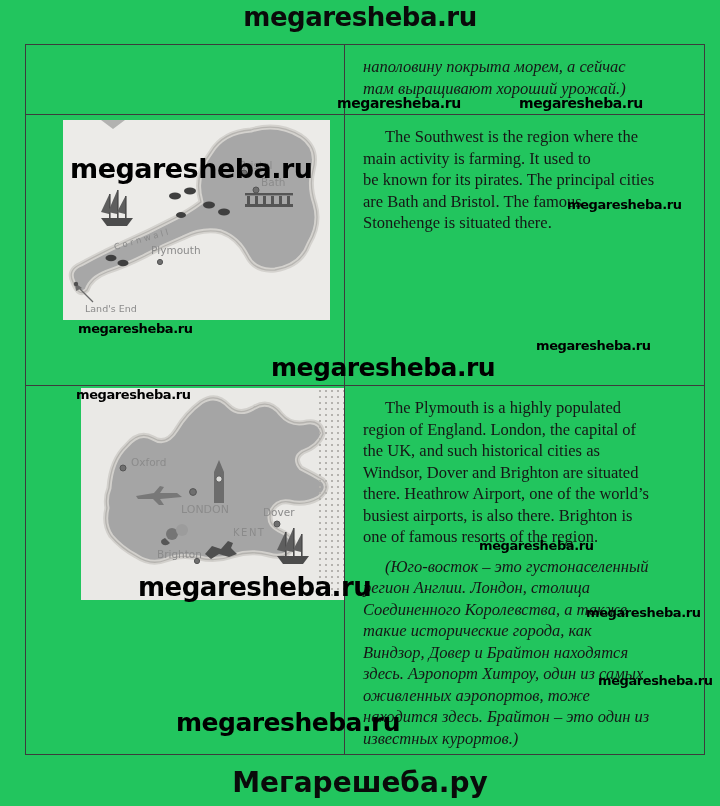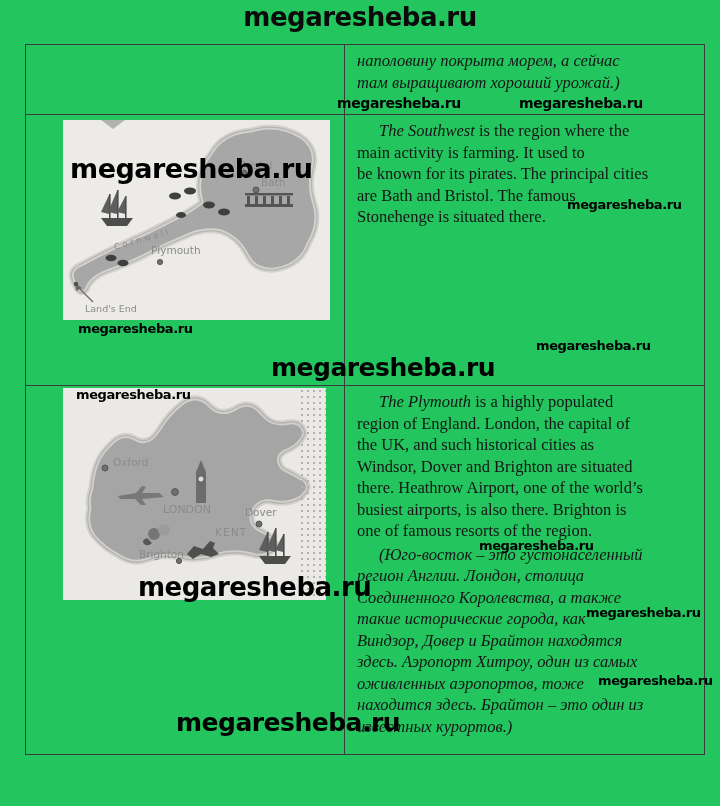--- a/index.html
+++ b/index.html
@@ -14,24 +14,24 @@
   .tbl{position:absolute;left:25px;top:44px;width:678px;height:709px;border:1px solid #3c3c3c;}
   .cell{position:absolute;box-sizing:border-box;}
   .b-r{border-right:1px solid #3c3c3c;}
   .b-b{border-bottom:1px solid #3c3c3c;}
   .c-l{left:0;width:319px;}
   .c-r{left:319px;width:359px;}
   .r1{top:0;height:70px;}
   .r2{top:70px;height:271px;}
   .r3{top:341px;height:368px;}
   .txt{padding:3px 6px 0 10px;}
-  .para{margin:2px;font-size:16.5px;line-height:21.5px;white-space:pre-line;text-indent:22px;}
+  .para{margin:8px;font-size:16.5px;line-height:21.5px;white-space:pre-line;text-indent:22px;}
   .para.noindent{text-indent:0;}
   .ru{font-style:italic;}
-  .lead{font-style:italic;}
+  .lead{}
   .wm{position:absolute;font-family:"DejaVu Sans","Liberation Sans",sans-serif;
       color:#000;white-space:nowrap;z-index:5;}
   .wm-sm{font-size:13px;font-weight:bold;letter-spacing:-0.4px;}
   .wm-md{font-size:14px;font-weight:600;letter-spacing:-0.4px;}
   .wm-lg{font-size:25px;font-weight:bold;letter-spacing:-0.5px;}
   .wm-xl{font-size:27px;font-weight:bold;letter-spacing:-0.5px;}
   .mapbox{position:absolute;}
   .dotstrip{position:absolute;background-image:radial-gradient(#b4b2ae 1.2px,rgba(0,0,0,0) 1.5px);
       background-size:6px 6px;}
   .maplabel{font-family:"DejaVu Sans","Liberation Sans",sans-serif;fill:#8b8b8b;}
@@ -122,21 +122,21 @@
       <p class="para"><span class="lead">The Southwest</span><span> is the region where the
 main activity is farming. It used to
 be known for its pirates. The principal cities
 are Bath and Bristol. The famous
 Stonehenge is situated there.</span></p>
       <div class="wm wm-sm" style="left:222px;top:82px;">megaresheba.ru</div>
       <div class="wm wm-sm" style="left:191px;top:223px;">megaresheba.ru</div>
     </div>
 
     <div class="cell c-l r3 b-r" style="position:absolute;">
-      <div class="mapbox" style="left:37px;top:2px;width:263px;height:212px;">
+      <div class="mapbox" style="left:55px;top:2px;width:263px;height:212px;">
         <svg width="263" height="212" viewBox="0 0 263 212">
           <rect x="0" y="0" width="263" height="212" fill="#eae9e6"></rect>
           <path d="M28,100 Q30,72 45,58 Q58,42 72,50 Q85,58 95,42 Q105,25 120,14 Q135,4 148,18
                Q158,28 172,20 Q188,10 200,26 Q210,38 226,34 Q240,32 242,46 Q238,58 222,64
                Q212,70 220,80 Q232,86 242,92 Q250,100 238,110 Q224,118 208,114 Q196,112 190,124
                Q186,136 198,142 Q212,148 214,158 Q205,172 188,167 Q170,162 152,168 Q135,174 118,170
                Q100,166 85,172 Q70,178 55,168 Q40,160 30,148 Q22,136 26,120 Q24,110 28,100 Z" fill="#a5a5a5" stroke="#d2d0cc" stroke-width="5" stroke-linejoin="round"></path>
           <path d="M28,100 Q30,72 45,58 Q58,42 72,50 Q85,58 95,42 Q105,25 120,14 Q135,4 148,18
                Q158,28 172,20 Q188,10 200,26 Q210,38 226,34 Q240,32 242,46 Q238,58 222,64
                Q212,70 220,80 Q232,86 242,92 Q250,100 238,110 Q224,118 208,114 Q196,112 190,124
@@ -206,14 +206,15 @@
 оживленных аэропортов, тоже
 находится здесь. Брайтон – это один из
 известных курортов.)</p>
       <div class="wm wm-sm" style="left:134px;top:152px;">megaresheba.ru</div>
       <div class="wm wm-sm" style="left:241px;top:219px;">megaresheba.ru</div>
       <div class="wm wm-sm" style="left:253px;top:287px;">megaresheba.ru</div>
     </div>
 
   </div>
 
+  <div class="site-footer">Мегарешеба.ру</div>
 
 </div>
 
 </body></html>

